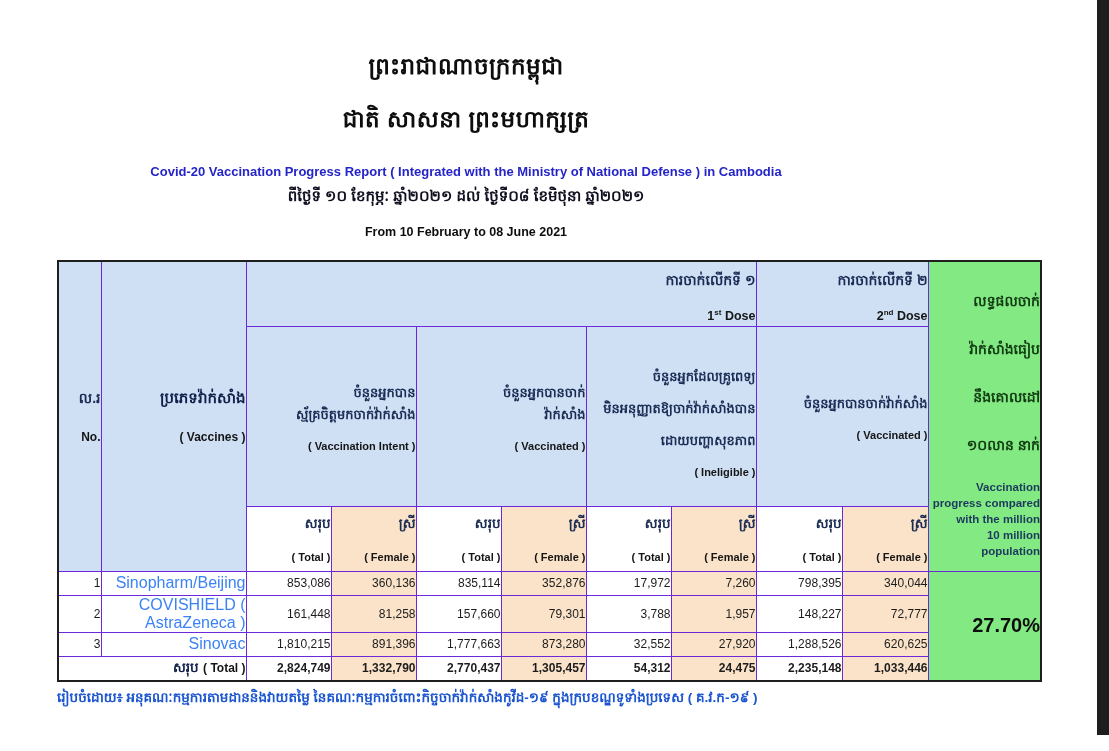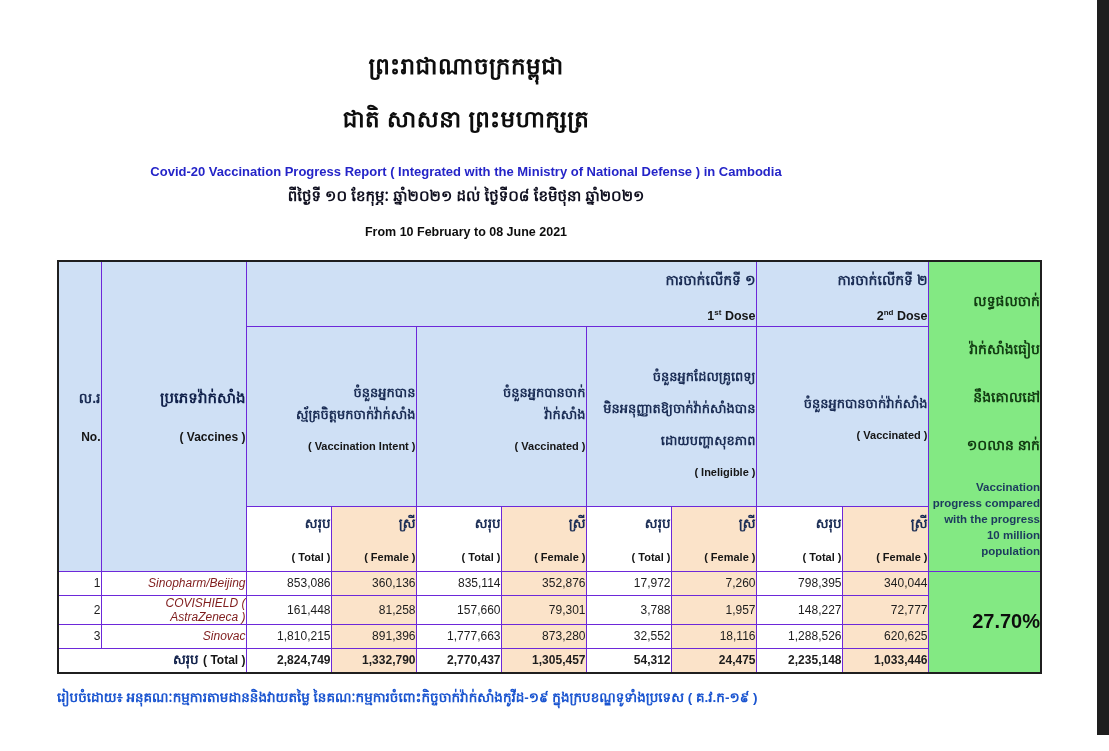--- a/index.html
+++ b/index.html
@@ -58,21 +58,21 @@
   .rowC .kh{font-size:13.5px;margin-bottom:16px;}
   .rowC .en{font-size:11px;}
 
   .target{vertical-align:top;}
   .target .kh{font-size:14px;color:#123c12;margin-top:19px;margin-bottom:0;padding-left:36px;}
   .target .kh + .kh{margin-top:27px;}
   .target .en-line{font-size:11.5px;font-weight:bold;color:#1c3a5e;line-height:16px;}
   .target .en-wrap{margin-top:22px;}
 
   .num{font-size:12px;color:#1c1c1c;}
-  .name{font-size:12px;color:#7f1d1d;text-align:left;padding-left:5px;font-style:italic;}
+  .name{font-size:16px;color:#3b82f6;text-align:left;padding-left:5px;}
   .total-row td{font-weight:bold;}
   .total-row .label .kh-inline{font-size:13.5px;font-weight:bold;color:#10204a;}
   .total-row .label .en-inline{font-size:12px;font-weight:bold;color:#151515;}
   .progress-cell{font-size:20px;font-weight:bold;color:#0d0d0d;}
 
   
   .footer-note{
     position:absolute;left:57px;top:689px;width:980px;text-align:left;
     font-size:13.5px;font-weight:bold;color:#1b55d0;
   }
@@ -123,21 +123,21 @@
         <p class="en"><span>2</span><sup>nd</sup> <span>Dose</span></p>
       </td>
       <td class="green target" rowspan="3">
         <p class="kh">លទ្ធផលចាក់</p>
         <p class="kh">វ៉ាក់សាំងធៀប</p>
         <p class="kh">នឹងគោលដៅ</p>
         <p class="kh">១០លាន នាក់</p>
         <div class="en-wrap">
           <p class="en-line">Vaccination</p>
           <p class="en-line">progress compared</p>
-          <p class="en-line">with the progress</p>
+          <p class="en-line">with the million</p>
           <p class="en-line">10 million population</p>
         </div>
       </td>
     </tr>
     <tr class="rowB">
       <td class="blue subhead" colspan="2">
         <p class="kh">ចំនួនអ្នកបាន</p>
         <p class="kh">ស្ម័គ្រចិត្តមកចាក់វ៉ាក់សាំង</p>
         <p class="en">( Vaccination Intent )</p>
       </td>
@@ -219,21 +219,21 @@
       <td class="num peach">72,777</td>
     </tr>
     <tr>
       <td class="num">3</td>
       <td class="name">Sinovac</td>
       <td class="num">1,810,215</td>
       <td class="num peach">891,396</td>
       <td class="num">1,777,663</td>
       <td class="num peach">873,280</td>
       <td class="num">32,552</td>
-      <td class="num peach">18,116</td>
+      <td class="num peach">27,920</td>
       <td class="num">1,288,526</td>
       <td class="num peach">620,625</td>
     </tr>
     <tr class="total-row">
       <td class="label" colspan="2">
         <span class="kh-inline">សរុប</span>
         <span class="en-inline">( Total )</span>
       </td>
       <td class="num">2,824,749</td>
       <td class="num peach">1,332,790</td>

